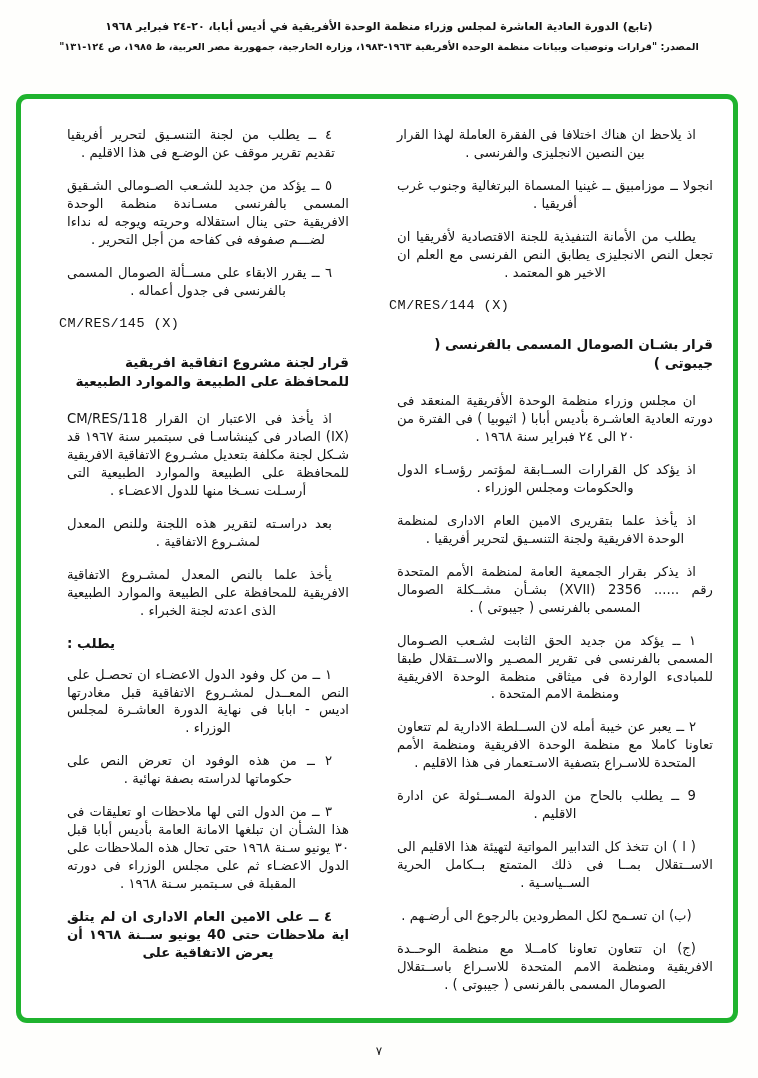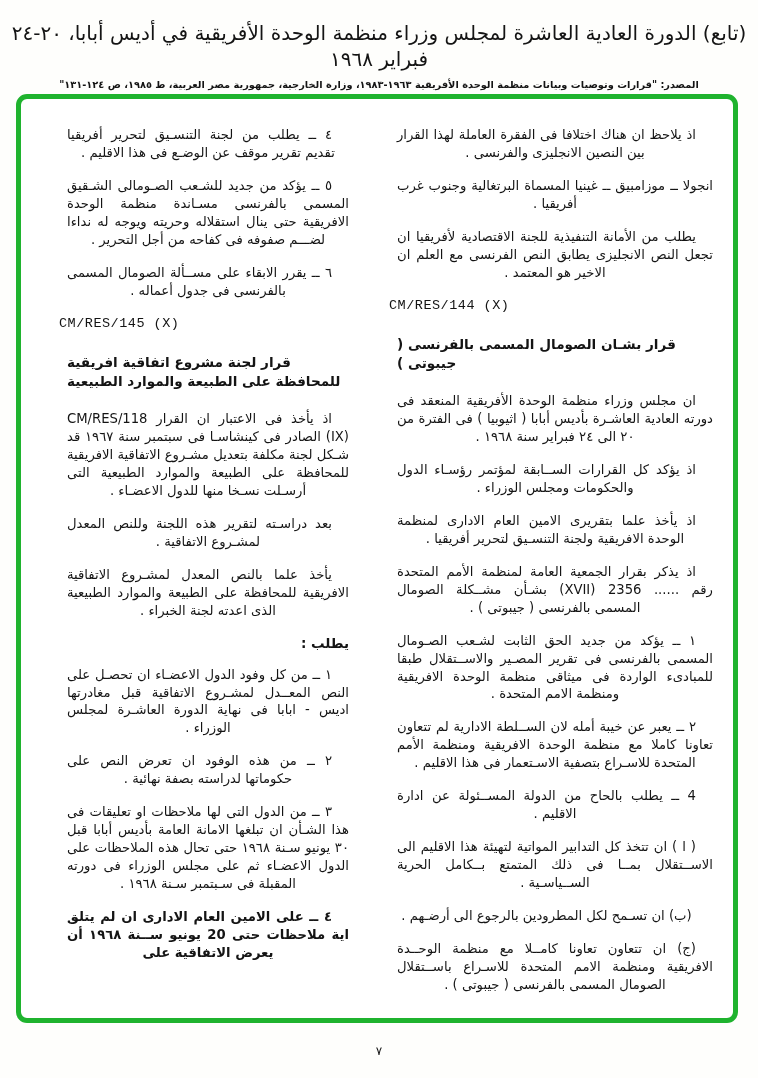--- a/index.html
+++ b/index.html
@@ -2,21 +2,21 @@
 <html lang="ar"><head>
 <meta charset="utf-8">
 <style>
   html,body{margin:0;padding:0;}
   body{
     width:758px;height:1078px;position:relative;overflow:hidden;
     background:#fefefc;color:#141414;
     font-family:"DejaVu Sans",sans-serif;
   }
   .hdr{padding-top:20px;text-align:center;direction:rtl;}
-  .title{font-size:20px;font-weight:normal;line-height:1.3;}
+  .title{font-size:11px;font-weight:bold;line-height:1.3;}
   .source{font-size:9.8px;font-weight:bold;margin-top:7px;}
   .green-box{
     position:absolute;left:16px;top:94px;width:722px;height:929px;
     box-sizing:border-box;border:5px solid #1fb32e;border-radius:11px;
     display:flex;direction:rtl;gap:32px;
     padding:19px 12px 0 32px;overflow:hidden;background:#fff;
   }
   .col{direction:rtl;}
   .col-a{width:332px;flex:0 0 332px;}
   .col-b{width:298px;flex:0 0 298px;}
@@ -25,24 +25,24 @@
     font-size:13.2px;line-height:1.36;
     text-align:justify;text-align-last:center;
     text-indent:17px;margin-bottom:15px;
   }
   .cont{text-indent:0;}
   .label{
     direction:ltr;text-align:left;font-size:13.5px;
     margin:16px 0 22px;letter-spacing:.5px;font-family:Liberation Mono, monospace;
   }
   .res-title{
-    font-size:13.6px;font-weight:bold;text-align:left;
+    font-size:13.6px;font-weight:bold;text-align:right;
     margin-bottom:18px;white-space:pre-line;line-height:1.45;
   }
-  .subhead{font-size:13.5px;font-weight:bold;text-align:right;margin-bottom:15px;}
+  .subhead{font-size:13.5px;font-weight:bold;text-align:left;margin-bottom:15px;}
   .bold{font-weight:bold;}
   .page-num{position:absolute;bottom:20px;left:0;width:100%;text-align:center;font-size:12px;}
 </style>
 </head>
 <body>
 
 <header class="hdr">
   <div class="title">(تابع) الدورة العادية العاشرة لمجلس وزراء منظمة الوحدة الأفريقية في أديس أبابا، ٢٠-٢٤ فبراير ١٩٦٨</div>
   <div class="source">المصدر: "قرارات وتوصيات وبيانات منظمة الوحدة الأفريقية ١٩٦٣-١٩٨٣، وزارة الخارجية، جمهورية مصر العربية، ط ١٩٨٥، ص ١٢٤-١٣١"</div>
 </header>
@@ -54,38 +54,38 @@
     <p class="para cont">انجولا ــ موزامبيق ــ غينيا المسماة البرتغالية وجنوب غرب أفريقيا .</p>
     <p class="para">يطلب من الأمانة التنفيذية للجنة الاقتصادية لأفريقيا ان تجعل النص الانجليزى يطابق النص الفرنسى مع العلم ان الاخير هو المعتمد .</p>
     <p class="label">CM/RES/144 (X)</p>
     <h3 class="res-title">قرار بشـان الصومال المسمى بالفرنسى ( جيبوتى )</h3>
     <p class="para">ان مجلس وزراء منظمة الوحدة الأفريقية المنعقد فى دورته العادية العاشـرة بأديس أبابا ( اثيوبيا ) فى الفترة من ٢٠ الى ٢٤ فبراير سنة ١٩٦٨ .</p>
     <p class="para">اذ يؤكد كل القرارات الســابقة لمؤتمر رؤسـاء الدول والحكومات ومجلس الوزراء .</p>
     <p class="para">اذ يأخذ علما بتقريرى الامين العام الادارى لمنظمة الوحدة الافريقية ولجنة التنسـيق لتحرير أفريقيا .</p>
     <p class="para">اذ يذكر بقرار الجمعية العامة لمنظمة الأمم المتحدة رقم ...... 2356 (XVII) بشـأن مشــكلة الصومال المسمى بالفرنسى ( جيبوتى ) .</p>
     <p class="para">١ ــ يؤكد من جديد الحق الثابت لشـعب الصـومال المسمى بالفرنسى فى تقرير المصـير والاســتقلال طبقا للمبادىء الواردة فى ميثاقى منظمة الوحدة الافريقية ومنظمة الامم المتحدة .</p>
     <p class="para">٢ ــ يعبر عن خيبة أمله لان الســلطة الادارية لم تتعاون تعاونا كاملا مع منظمة الوحدة الافريقية ومنظمة الأمم المتحدة للاسـراع بتصفية الاسـتعمار فى هذا الاقليم .</p>
-    <p class="para">4 ــ يطلب بالحاح من الدولة المســئولة عن ادارة الاقليم .</p>
+    <p class="para">9 ــ يطلب بالحاح من الدولة المســئولة عن ادارة الاقليم .</p>
     <p class="para">( ا ) ان تتخذ كل التدابير المواتية لتهيئة هذا الاقليم الى الاســتقلال بمــا فى ذلك المتمتع بــكامل الحرية الســياسـية .</p>
     <p class="para">(ب) ان تسـمح لكل المطرودين بالرجوع الى أرضـهم .</p>
     <p class="para">(ج) ان تتعاون تعاونا كامــلا مع منظمة الوحــدة الافريقية ومنظمة الامم المتحدة للاسـراع باســتقلال الصومال المسمى بالفرنسى ( جيبوتى ) .</p>
   </div>
 
   <div class="col col-b">
     <p class="para">٤ ــ يطلب من لجنة التنسـيق لتحرير أفريقيا تقديم تقرير موقف عن الوضـع فى هذا الاقليم .</p>
     <p class="para">٥ ــ يؤكد من جديد للشـعب الصـومالى الشـقيق المسمى بالفرنسى مسـاندة منظمة الوحدة الافريقية حتى ينال استقلاله وحريته ويوجه له نداءا لضـــم صفوفه فى كفاحه من أجل التحرير .</p>
     <p class="para">٦ ــ يقرر الابقاء على مســألة الصومال المسمى بالفرنسى فى جدول أعماله .</p>
     <p class="label">CM/RES/145 (X)</p>
     <h3 class="res-title">قرار لجنة مشروع اتفاقية افريقية
 للمحافظة على الطبيعة والموارد الطبيعية</h3>
     <p class="para">اذ يأخذ فى الاعتبار ان القرار CM/RES/118 (IX) الصادر فى كينشاسـا فى سبتمبر سنة ١٩٦٧ قد شـكل لجنة مكلفة بتعديل مشـروع الاتفاقية الافريقية للمحافظة على الطبيعة والموارد الطبيعية التى أرسـلت نسـخا منها للدول الاعضـاء .</p>
     <p class="para">بعد دراسـته لتقرير هذه اللجنة وللنص المعدل لمشـروع الاتفاقية .</p>
     <p class="para">يأخذ علما بالنص المعدل لمشـروع الاتفاقية الافريقية للمحافظة على الطبيعة والموارد الطبيعية الذى اعدته لجنة الخبراء .</p>
     <p class="subhead">يطلب :</p>
     <p class="para">١ ــ من كل وفود الدول الاعضـاء ان تحصـل على النص المعــدل لمشـروع الاتفاقية قبل مغادرتها اديس - ابابا فى نهاية الدورة العاشـرة لمجلس الوزراء .</p>
     <p class="para">٢ ــ من هذه الوفود ان تعرض النص على حكوماتها لدراسته بصفة نهائية .</p>
     <p class="para">٣ ــ من الدول التى لها ملاحظات او تعليقات فى هذا الشـأن ان تبلغها الامانة العامة بأديس أبابا قبل ٣٠ يونيو سـنة ١٩٦٨ حتى تحال هذه الملاحظات على الدول الاعضـاء ثم على مجلس الوزراء فى دورته المقبلة فى سـبتمبر سـنة ١٩٦٨ .</p>
-    <p class="para bold">٤ ــ على الامين العام الادارى ان لم يتلق اية ملاحظات حتى 20 يونيو ســنة ١٩٦٨ أن يعرض الاتفاقية على</p>
+    <p class="para bold">٤ ــ على الامين العام الادارى ان لم يتلق اية ملاحظات حتى 40 يونيو ســنة ١٩٦٨ أن يعرض الاتفاقية على</p>
   </div>
 
 </div>
 
 <div class="page-num">٧</div>
 
 </body></html>

